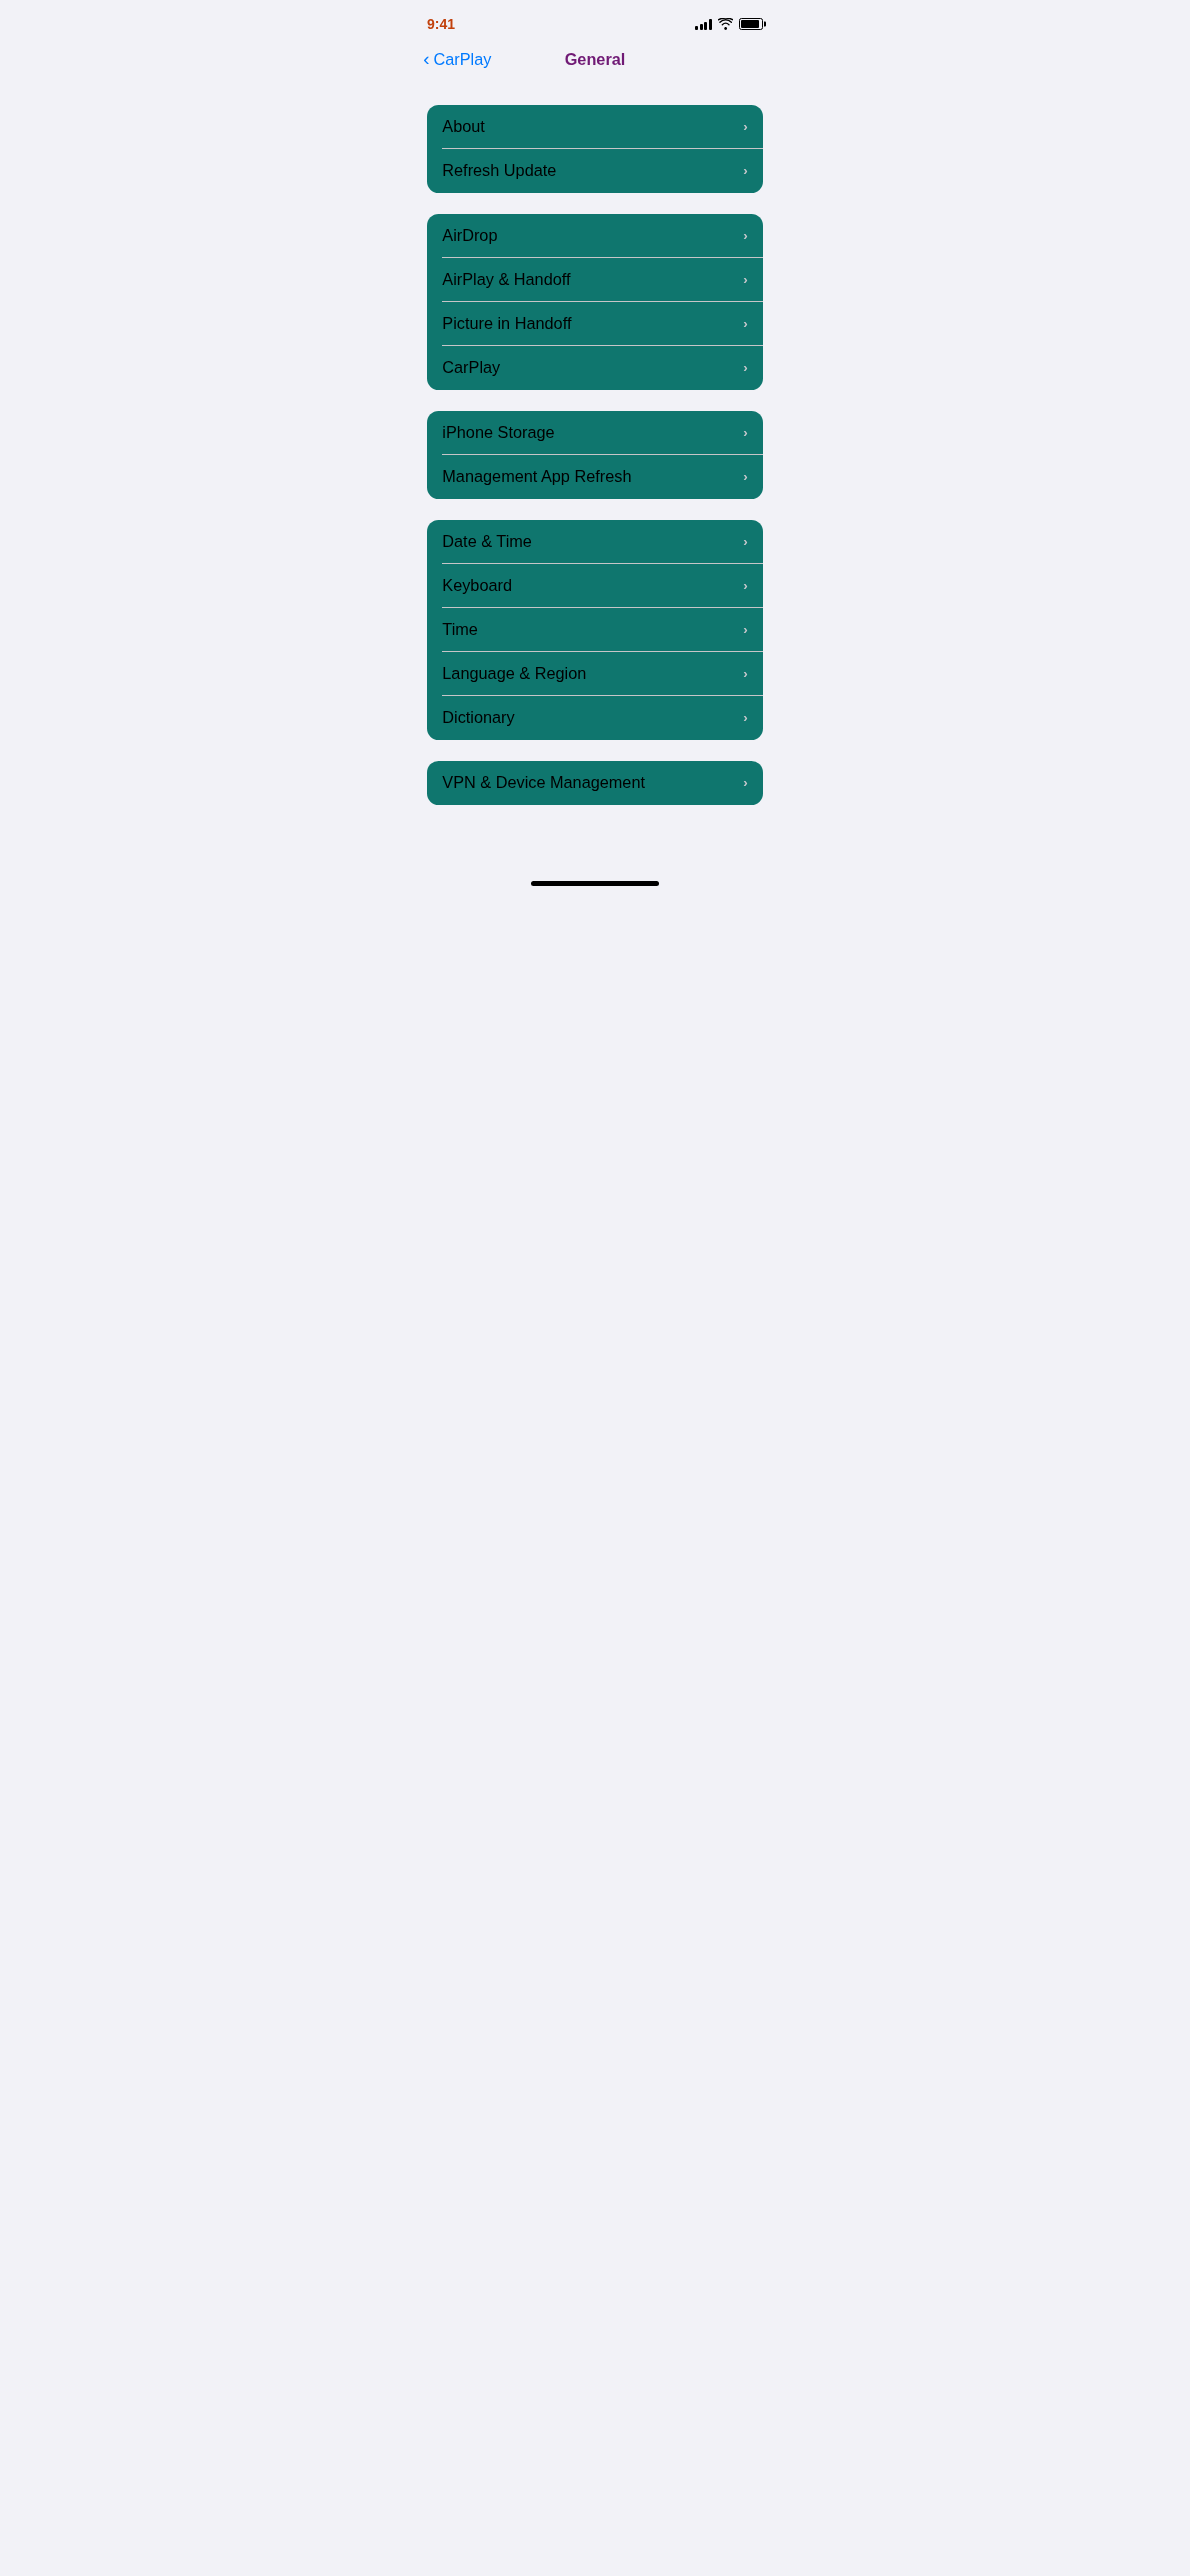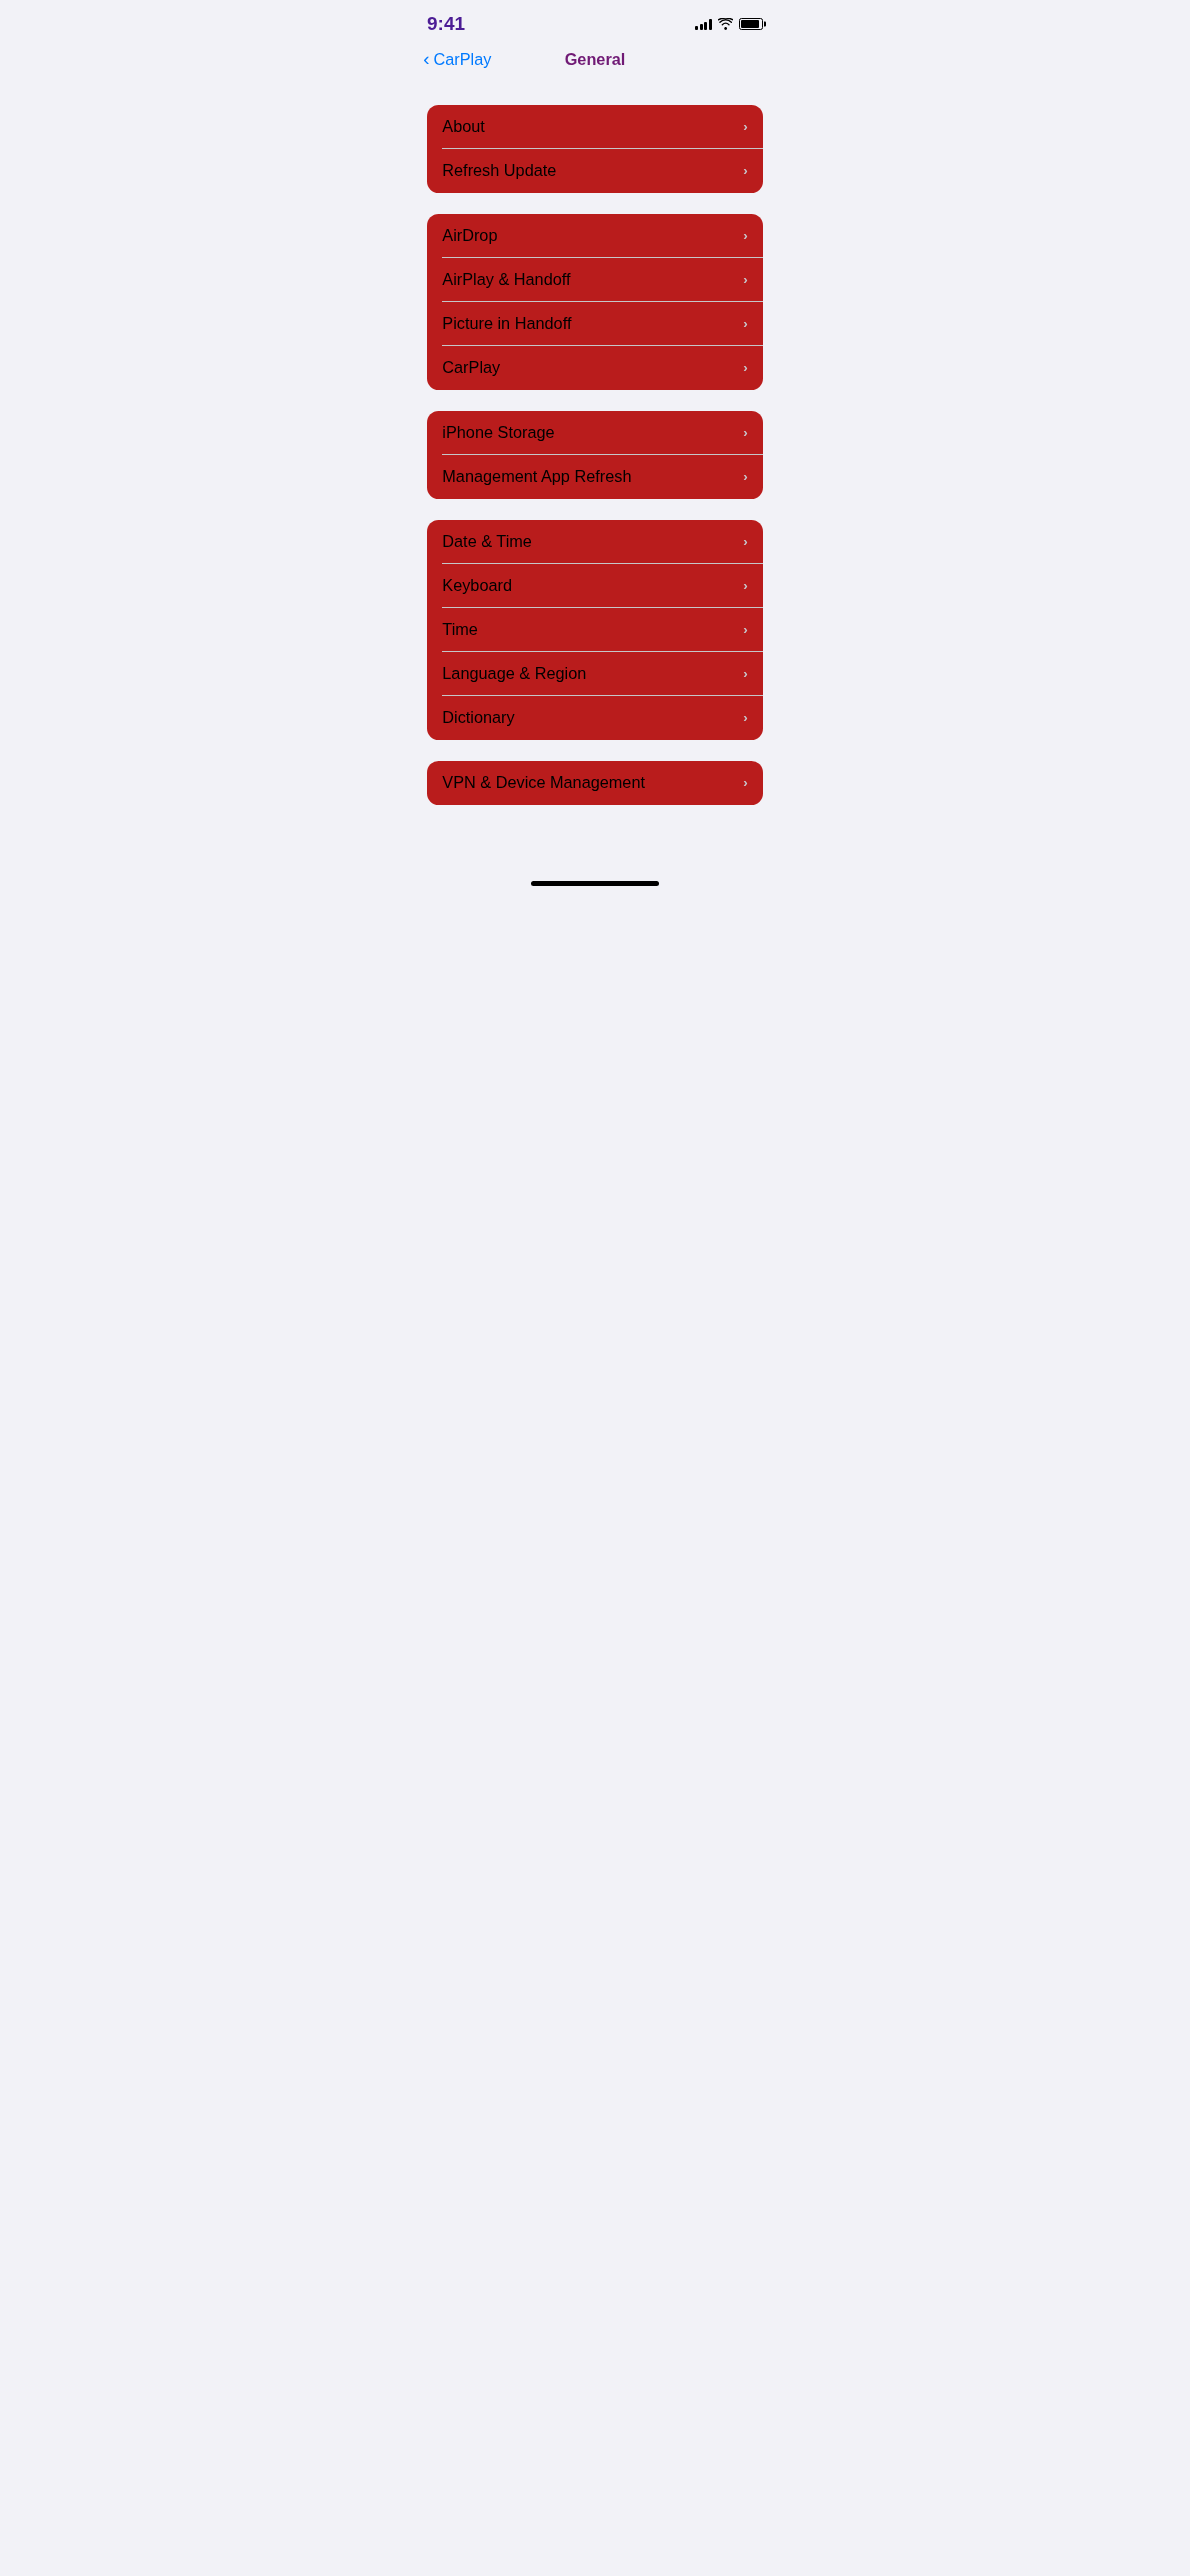--- a/index.html
+++ b/index.html
@@ -23,23 +23,23 @@
     
     .status-bar {
       display: flex;
       justify-content: space-between;
       align-items: center;
       padding: 13.4px 19px 7.7px 19px;
       height: 42px;
     }
 
     .status-time {
-      font-size: 19px;
+      font-size: 14px;
       font-weight: 600;
-      color: #4c1d95;
+      color: #c2410c;
     }
 
     .status-icons {
       display: flex;
       align-items: center;
       gap: 5.8px;
     }
 
     .signal-bars {
       display: flex;
@@ -135,21 +135,21 @@
       border-radius: 11.5px;
       margin-bottom: 21px;
       overflow: hidden;
     }
 
     .settings-row {
       display: flex;
       align-items: center;
       justify-content: space-between;
       padding: 12.5px 15.3px;
-      background: #b91c1c;
+      background: #0f766e;
       cursor: pointer;
       position: relative;
     }
 
     .settings-row:not(:last-child)::after {
       content: '';
       position: absolute;
       bottom: 0;
       left: 15.3px;
       right: 0;

